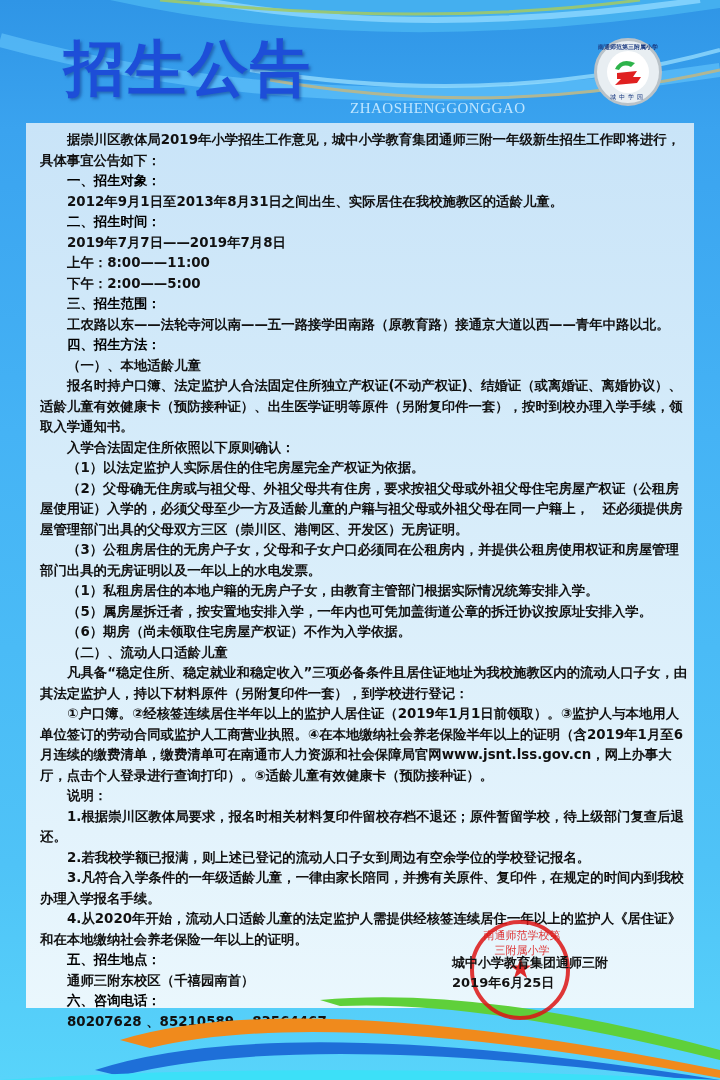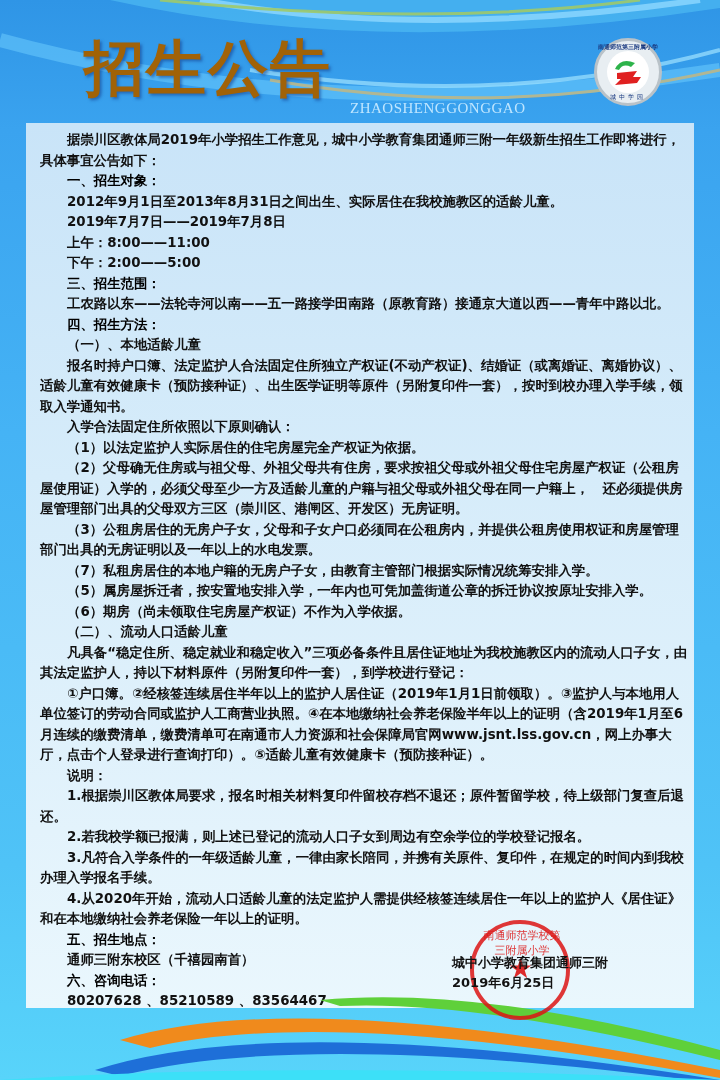--- a/index.html
+++ b/index.html
@@ -4,22 +4,22 @@
 <style>
   * { margin: 0; padding: 0; box-sizing: border-box; }
   html, body { width: 720px; height: 1080px; overflow: hidden; }
   body {
     position: relative;
     font-family: "DejaVu Sans", "Liberation Sans", sans-serif;
     background: linear-gradient(180deg, #2f95e6 0%, #3aa3ef 12%, #45b3f5 40%, #4fc3f7 80%, #58d4fa 100%);
   }
   .bg-swoosh { position: absolute; left: 0; top: 0; width: 720px; height: 130px; pointer-events: none; }
   .header-title {
-    position: absolute; left: 84px; top: 38px;
-    font-size: 60px; font-weight: bold; color: #a16207;
+    position: absolute; left: 64px; top: 38px;
+    font-size: 60px; font-weight: bold; color: #1d4ed8;
     letter-spacing: 2px; line-height: 1;
     text-shadow: 2px 2px 3px rgba(20,60,140,0.55);
     font-family: "DejaVu Sans", sans-serif;
   }
   .header-sub {
     position: absolute; left: 350px; top: 100px;
     font-size: 15px; color: #bfe6ff; letter-spacing: 0.5px;
     font-family: Liberation Serif, serif;
   }
   .logo {
@@ -94,35 +94,36 @@
 </div>
 
 <div class="panel"></div>
 
 <div class="content">
   <p class="indent">据崇川区教体局2019年小学招生工作意见，城中小学教育集团通师三附一年级新生招生工作即将进行，具体事宜公告如下：</p>
 
   <p class="indent red">一、招生对象：</p>
   <p class="indent">2012年9月1日至2013年8月31日之间出生、实际居住在我校施教区的适龄儿童。</p>
 
+  <p class="indent red">二、招生时间：</p>
   <p class="indent">2019年7月7日——2019年7月8日</p>
   <p class="indent">上午：8:00——11:00</p>
   <p class="indent">下午：2:00——5:00</p>
 
   <p class="indent red">三、招生范围：</p>
   <p class="indent">工农路以东——法轮寺河以南——五一路接学田南路（原教育路）接通京大道以西——青年中路以北。</p>
 
   <p class="indent red">四、招生方法：</p>
   <p class="indent">（一）、本地适龄儿童</p>
   <p class="indent">报名时持户口簿、法定监护人合法固定住所独立产权证(不动产权证)、结婚证（或离婚证、离婚协议）、适龄儿童有效健康卡（预防接种证）、出生医学证明等原件（另附复印件一套），按时到校办理入学手续，领取入学通知书。</p>
   <p class="indent">入学合法固定住所依照以下原则确认：</p>
   <p class="indent">（1）以法定监护人实际居住的住宅房屋完全产权证为依据。</p>
   <p class="indent">（2）父母确无住房或与祖父母、外祖父母共有住房，要求按祖父母或外祖父母住宅房屋产权证（公租房屋使用证）入学的，必须父母至少一方及适龄儿童的户籍与祖父母或外祖父母在同一户籍上，　还必须提供房屋管理部门出具的父母双方三区（崇川区、港闸区、开发区）无房证明。</p>
   <p class="indent">（3）公租房居住的无房户子女，父母和子女户口必须同在公租房内，并提供公租房使用权证和房屋管理部门出具的无房证明以及一年以上的水电发票。</p>
-  <p class="indent">（7）私租房居住的本地户籍的无房户子女，由教育主管部门根据实际情况统筹安排入学。</p>
+  <p class="indent">（1）私租房居住的本地户籍的无房户子女，由教育主管部门根据实际情况统筹安排入学。</p>
   <p class="indent">（5）属房屋拆迁者，按安置地安排入学，一年内也可凭加盖街道公章的拆迁协议按原址安排入学。</p>
   <p class="indent">（6）期房（尚未领取住宅房屋产权证）不作为入学依据。</p>
   <p class="indent">（二）、流动人口适龄儿童</p>
   <p class="indent">凡具备“稳定住所、稳定就业和稳定收入”三项必备条件且居住证地址为我校施教区内的流动人口子女，由其法定监护人，持以下材料原件（另附复印件一套），到学校进行登记：</p>
   <p class="indent">①户口簿。②经核签连续居住半年以上的监护人居住证（2019年1月1日前领取）。③监护人与本地用人单位签订的劳动合同或监护人工商营业执照。④在本地缴纳社会养老保险半年以上的证明（含2019年1月至6月连续的缴费清单，缴费清单可在南通市人力资源和社会保障局官网www.jsnt.lss.gov.cn，网上办事大厅，点击个人登录进行查询打印）。⑤适龄儿童有效健康卡（预防接种证）。</p>
   <p class="indent">说明：</p>
   <p class="indent">1.根据崇川区教体局要求，报名时相关材料复印件留校存档不退还；原件暂留学校，待上级部门复查后退还。</p>
   <p class="indent">2.若我校学额已报满，则上述已登记的流动人口子女到周边有空余学位的学校登记报名。</p>
   <p class="indent">3.凡符合入学条件的一年级适龄儿童，一律由家长陪同，并携有关原件、复印件，在规定的时间内到我校办理入学报名手续。</p>
   <p class="indent">4.从2020年开始，流动人口适龄儿童的法定监护人需提供经核签连续居住一年以上的监护人《居住证》和在本地缴纳社会养老保险一年以上的证明。</p>

